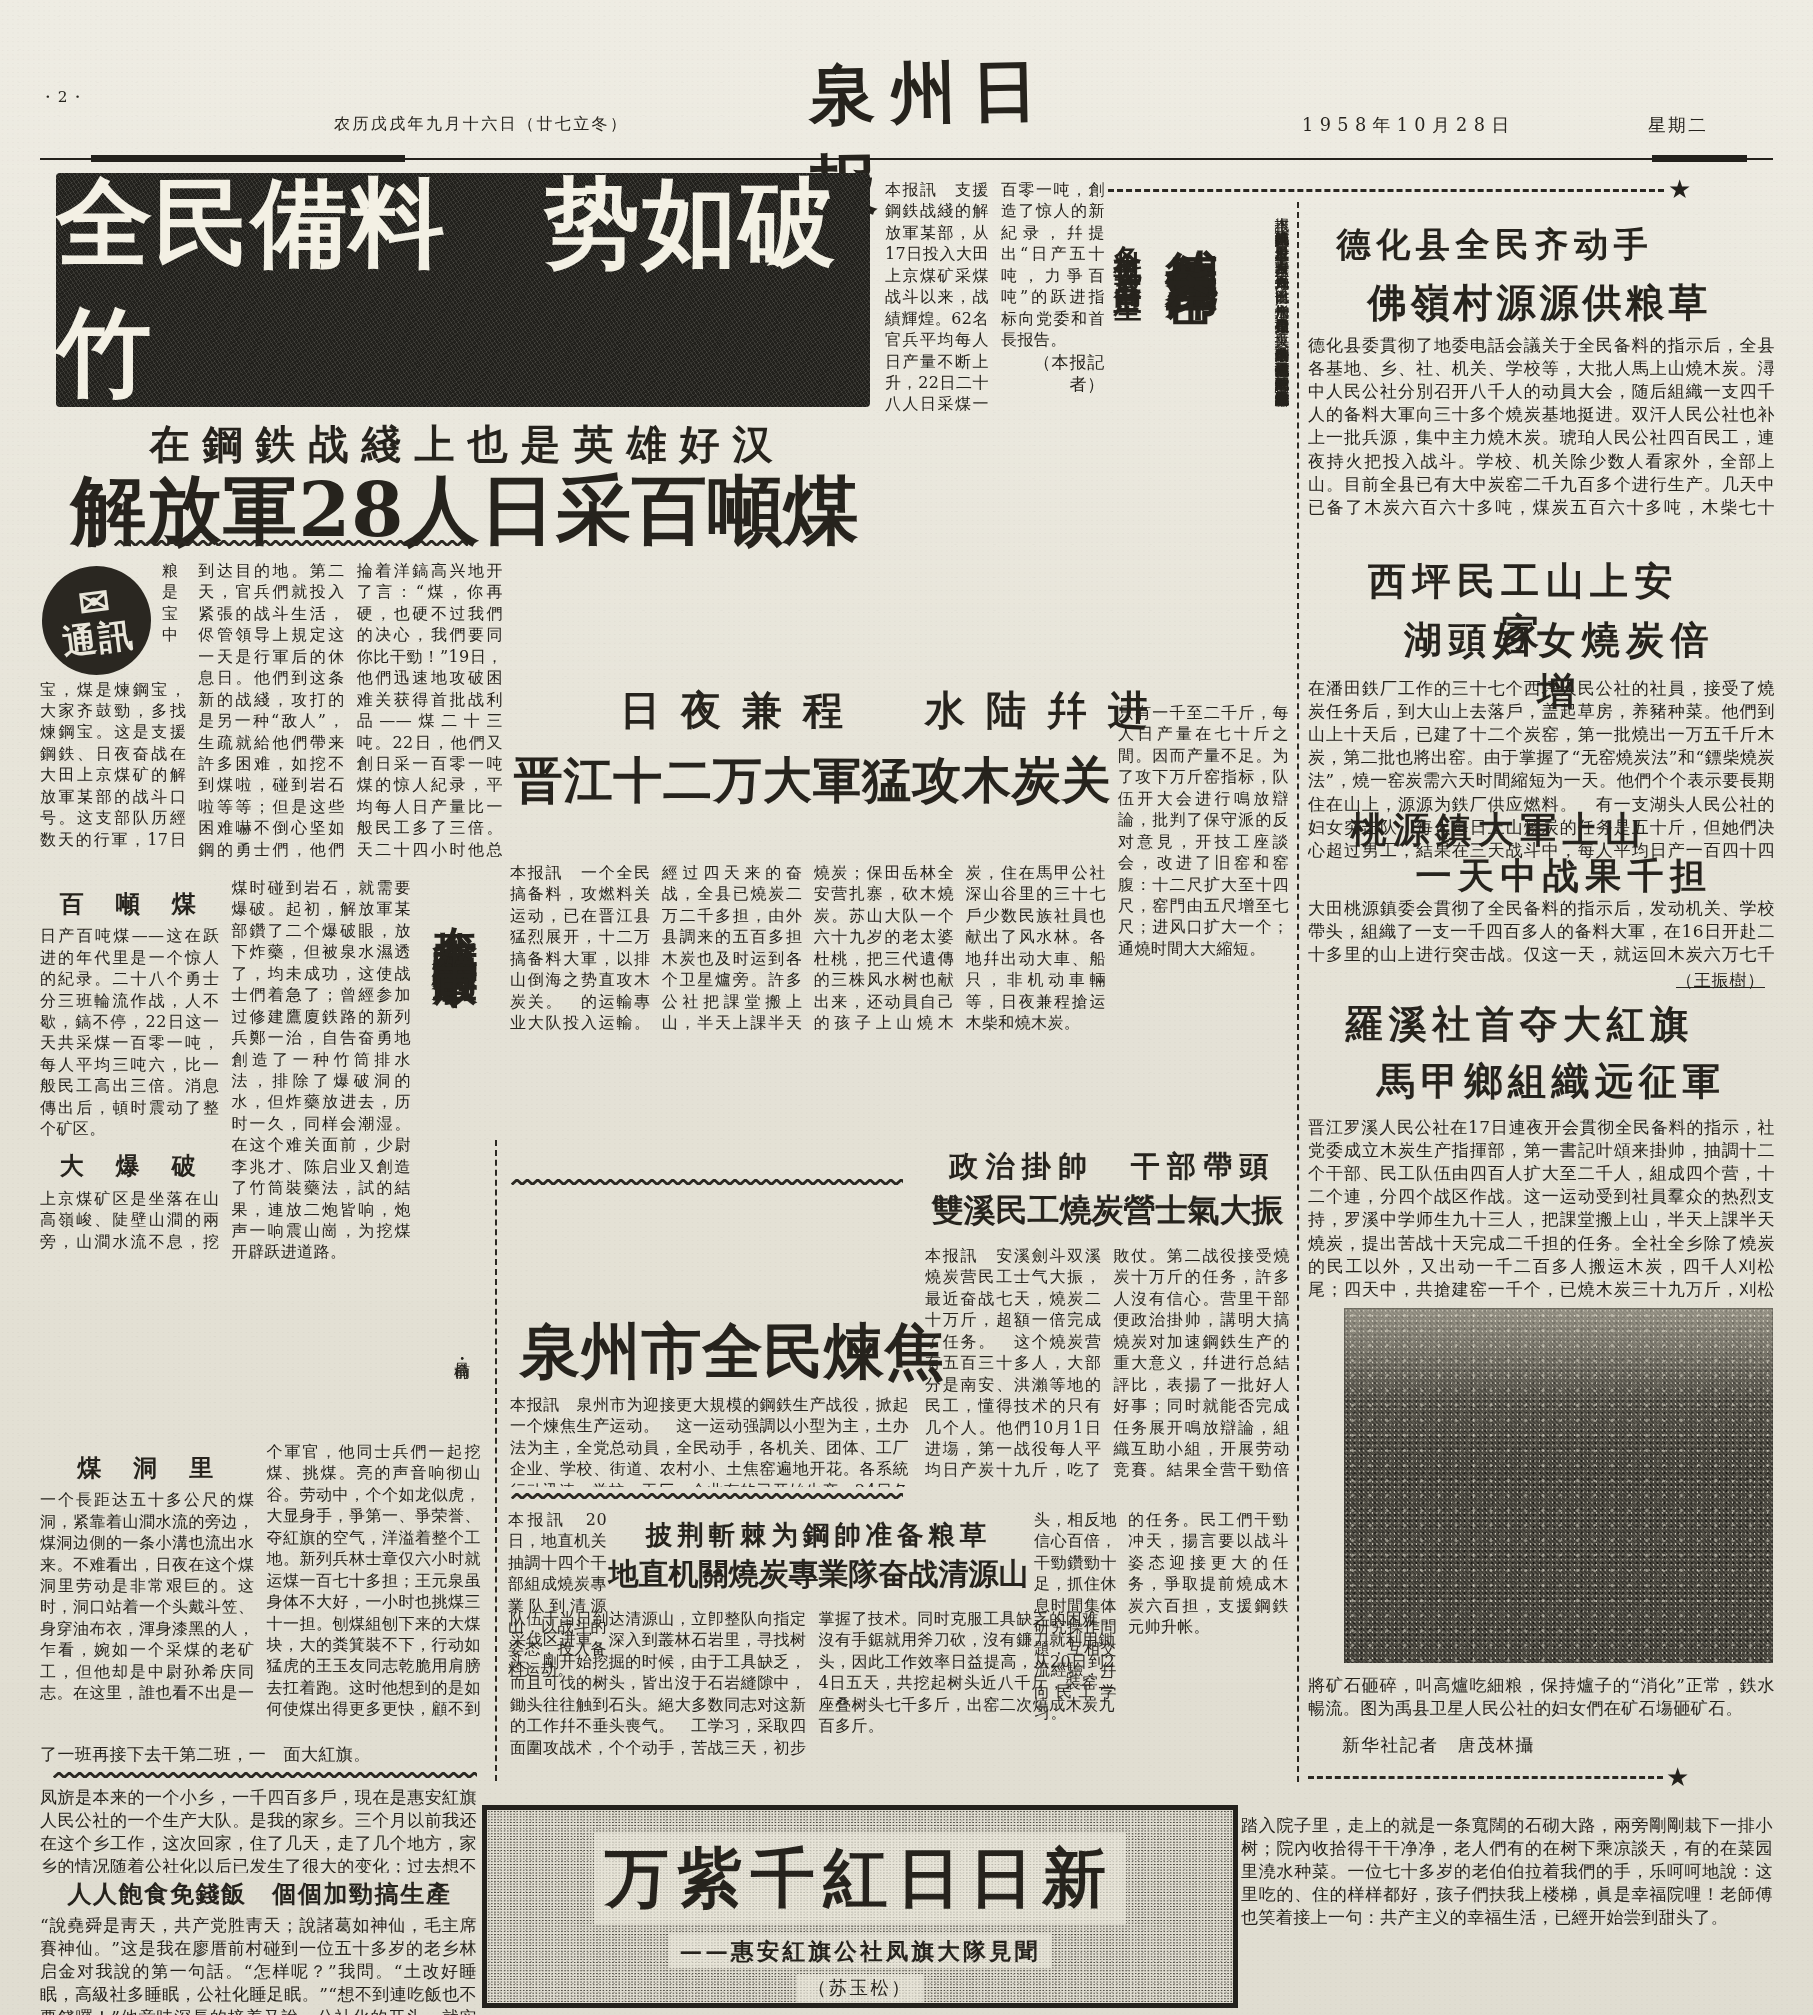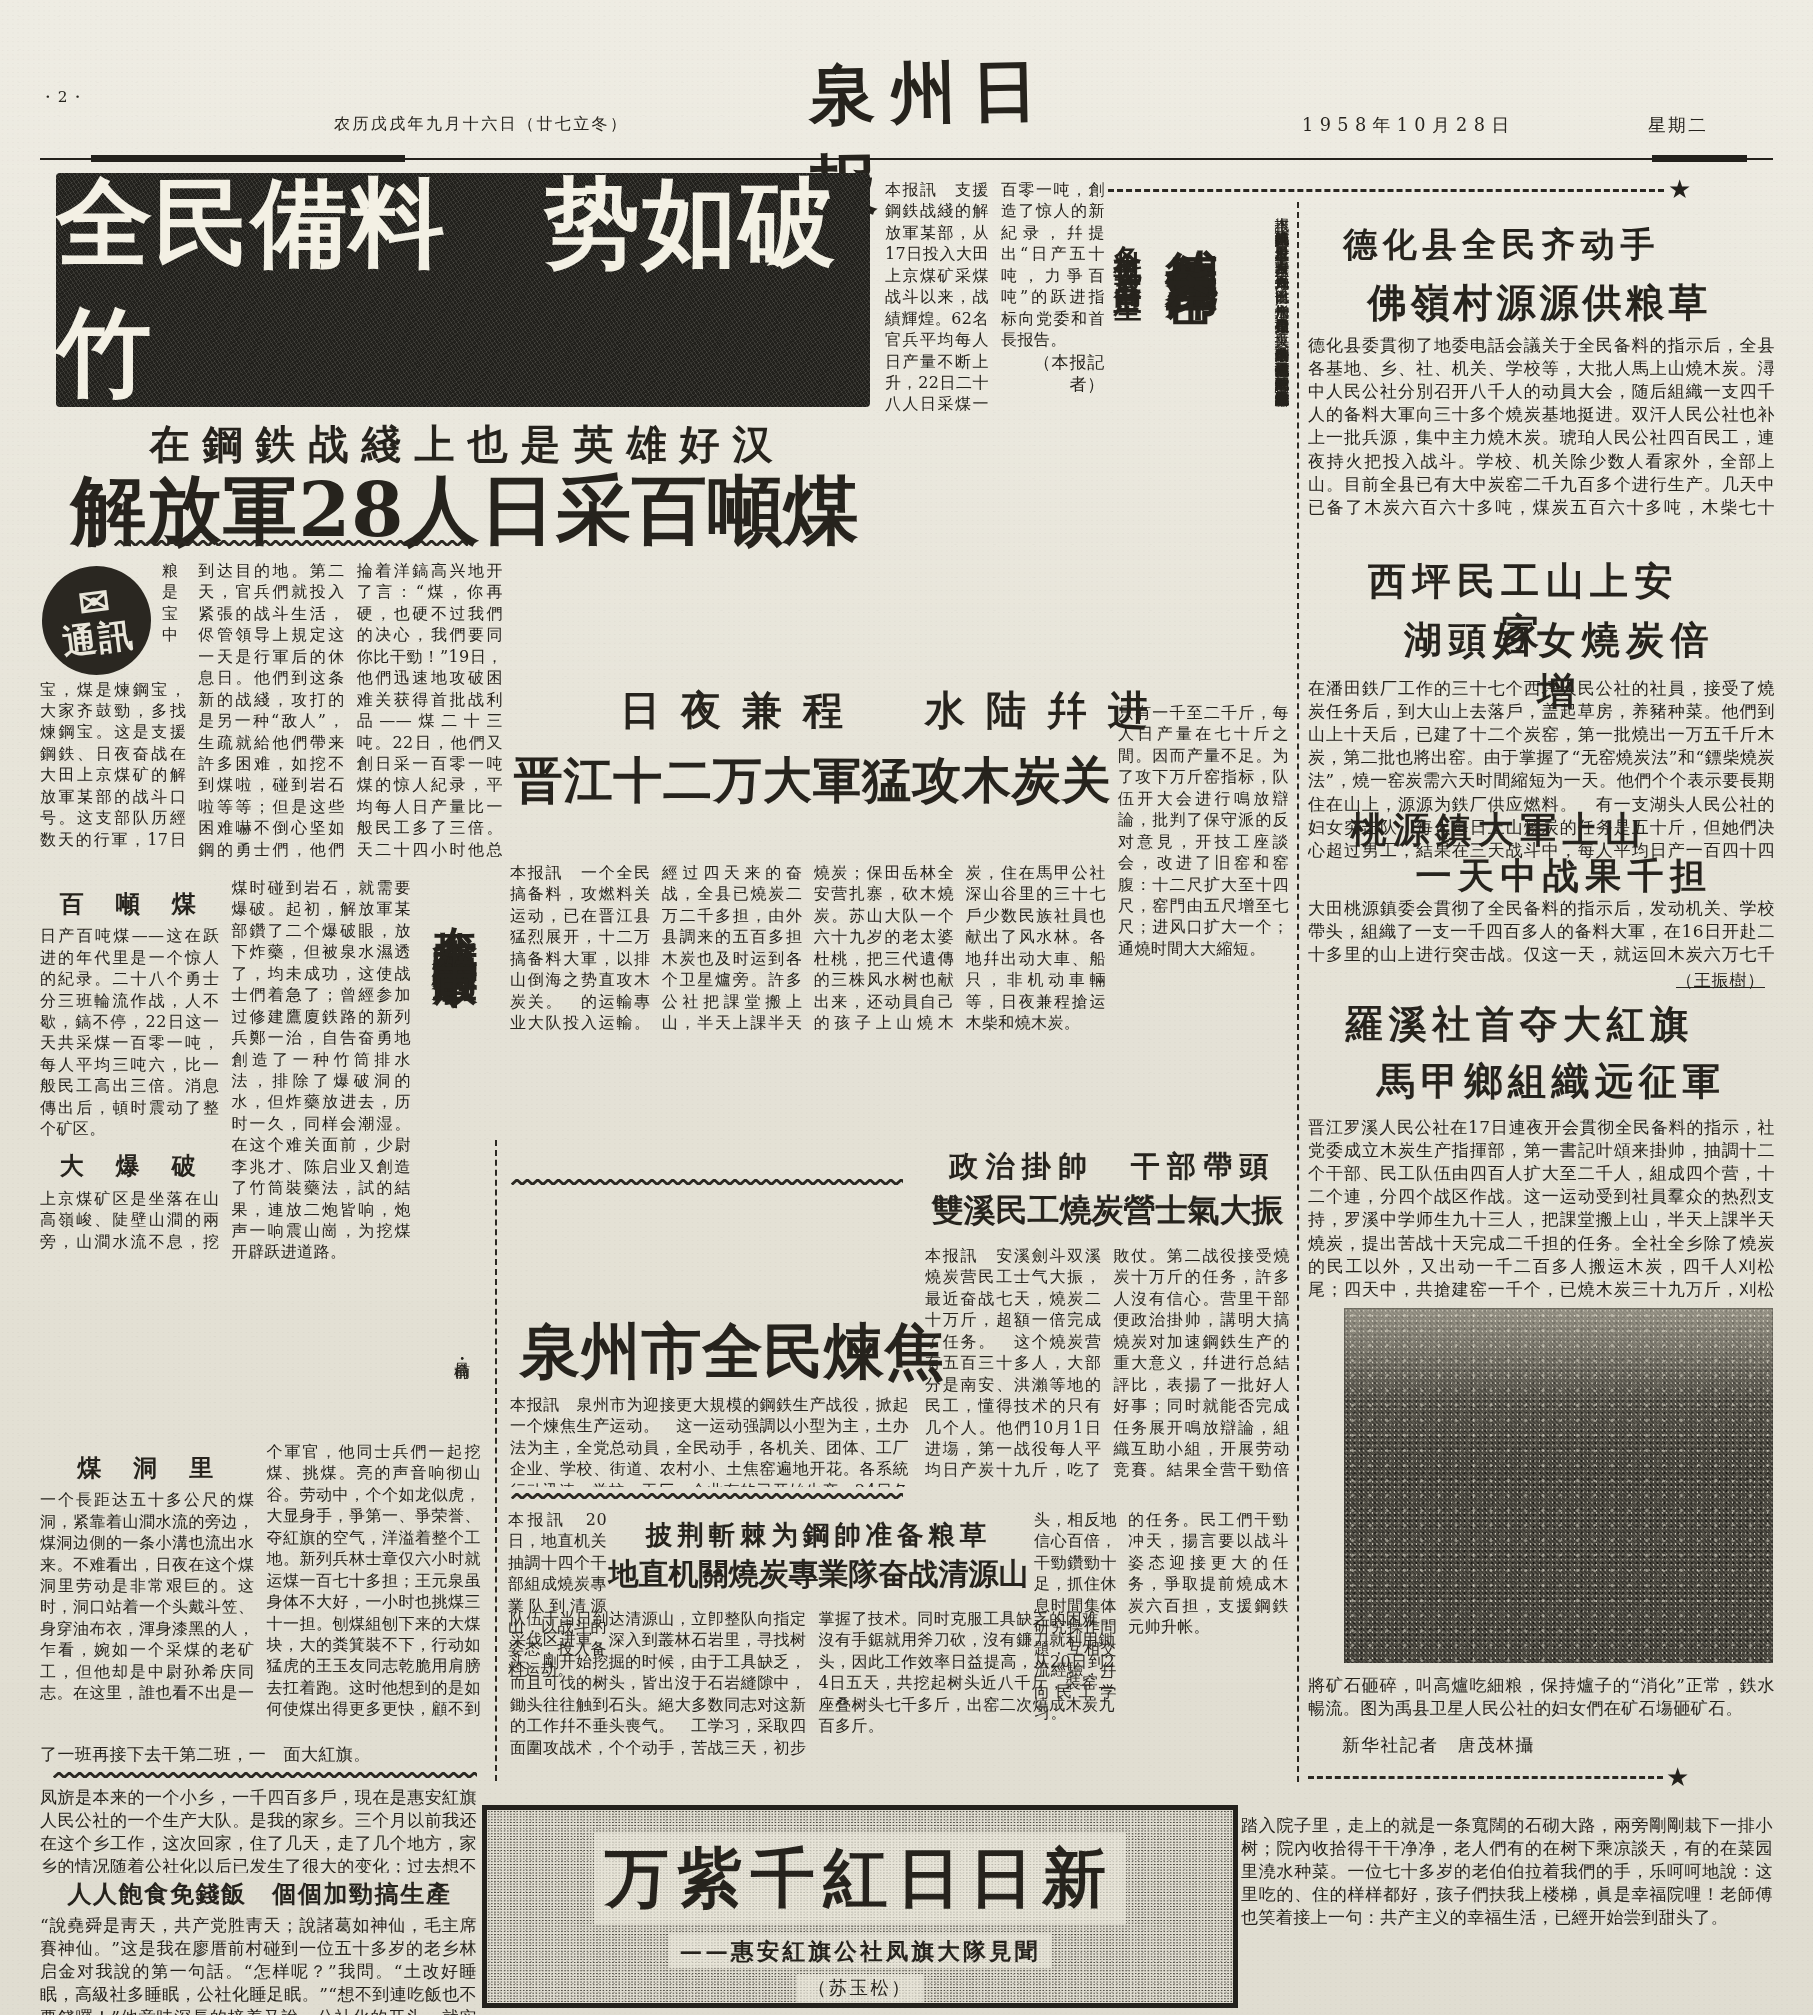--- a/index.html
+++ b/index.html
@@ -168,21 +168,21 @@
 </div>
 <div class="abs cols2 jt body-sm clip" style="left:510px;top:1608px;width:605px;height:177px;">
   <span>队伍于当日到达清源山，立卽整队向指定采伐区进軍，深入到叢林石岩里，寻找树头。剛开始挖掘的时候，由于工具缺乏，而且可伐的树头，皆出沒于石岩縫隙中，鋤头往往触到石头。絕大多数同志对这新的工作幷不垂头喪气。　工学习，采取四面圍攻战术，个个动手，苦战三天，初步掌握了技术。同时克服工具缺乏的困难，沒有手鋸就用斧刀砍，沒有鐮刀就利用鋤头，因此工作效率日益提高，从20日到24日五天，共挖起树头近八千斤，裝窑二座叠树头七千多斤，出窑二次燒成木炭九百多斤。</span>
 </div>
 
 <div class="abs hdash" style="left:1108px;top:189px;width:556px;"></div>
 <div class="abs star" style="left:1668px;top:174px;">★</div>
 <div class="abs vdash" style="left:1297px;top:202px;height:1580px;"></div>
 <div class="abs vdash" style="left:495px;top:1140px;height:641px;"></div>
 
-<div class="abs ctr bold" style="left:1330px;top:222px;width:330px;font-size:34px;letter-spacing:5.6px;text-align:right;">德化县全民齐动手</div>
+<div class="abs ctr bold" style="left:1330px;top:222px;width:330px;font-size:34px;letter-spacing:5.6px;">德化县全民齐动手</div>
 <div class="abs ctr bold" style="left:1366px;top:276px;width:347px;font-size:39px;letter-spacing:4px;">佛嶺村源源供粮草</div>
 <div class="abs jt body-text clip" style="left:1308px;top:334px;width:467px;height:185px;">
   <span>德化县委貫彻了地委电話会議关于全民备料的指示后，全县各基地、乡、社、机关、学校等，大批人馬上山燒木炭。潯中人民公社分別召开八千人的动員大会，随后組織一支四千人的备料大軍向三十多个燒炭基地挺进。双汗人民公社也补上一批兵源，集中主力燒木炭。琥珀人民公社四百民工，連夜持火把投入战斗。学校、机关除少数人看家外，全部上山。目前全县已有大中炭窑二千九百多个进行生产。几天中已备了木炭六百六十多吨，煤炭五百六十多吨，木柴七十吨，还有矿石近千吨。运动繼續在高漲中。　这个县赤水鋼鉄基地的重要燃料基地佛嶺村，組織了三百九十多个社員燒木炭，开了二百多个窑，幷已經供应出木炭二十一万多斤，松柴十一万斤。他們还組織一支一百人的挑运队伍，把燃料挑运到鋼鉄基地上去。</span>
   
 </div>
 
 <div class="abs ctr bold" style="left:1346px;top:556px;width:355px;font-size:38px;letter-spacing:6.4px;">西坪民工山上安家</div>
 <div class="abs ctr bold" style="left:1382px;top:615px;width:355px;font-size:38px;letter-spacing:6.4px;">湖頭妇女燒炭倍增</div>
 <div class="abs jt body-text clip" style="left:1308px;top:677px;width:467px;height:185px;">
   <span>在潘田鉄厂工作的三十七个西坪人民公社的社員，接受了燒炭任务后，到大山上去落戶，盖起草房，养豬种菜。他們到山上十天后，已建了十二个炭窑，第一批燒出一万五千斤木炭，第二批也將出窑。由于掌握了“无窑燒炭法”和“鏢柴燒炭法”，燒一窑炭需六天时間縮短为一天。他們个个表示要長期住在山上，源源为鉄厂供应燃料。　有一支湖头人民公社的妇女突击队，每人每日上山燒炭的任务是五十斤，但她們决心超过男工，結果在三天战斗中，每人平均日产一百四十四斤，超額一点八倍。</span>

